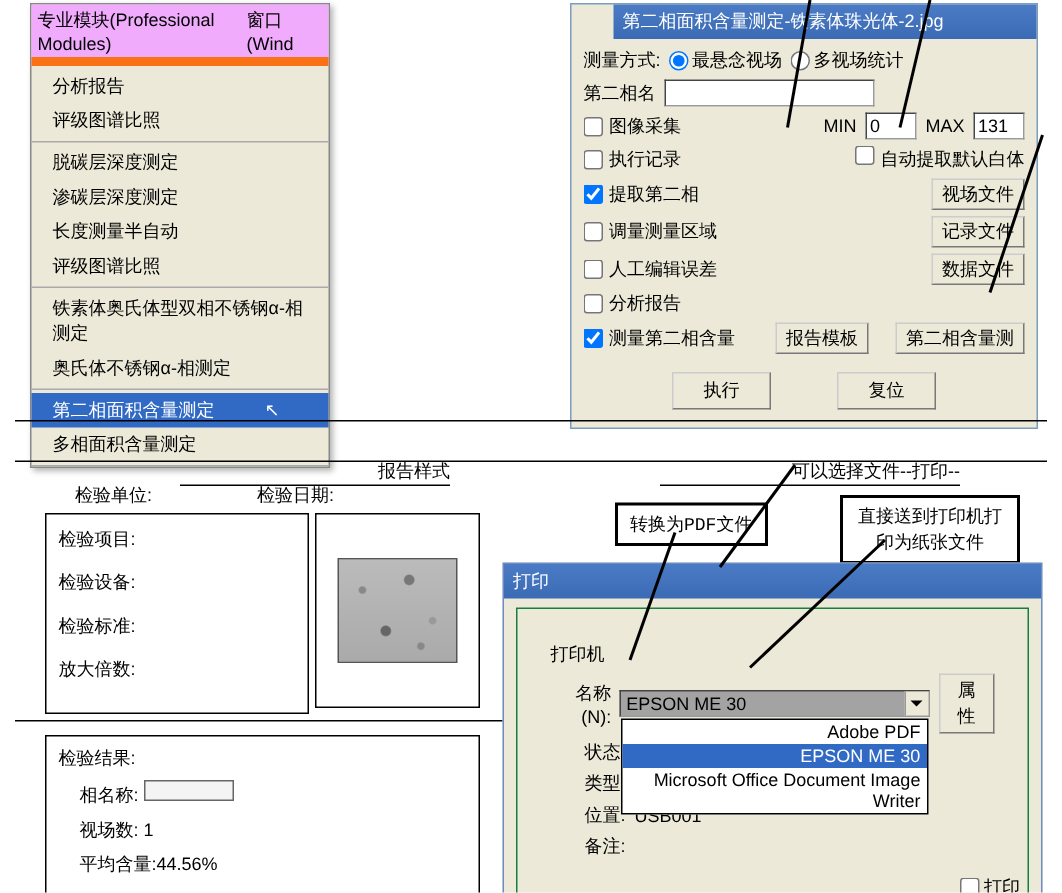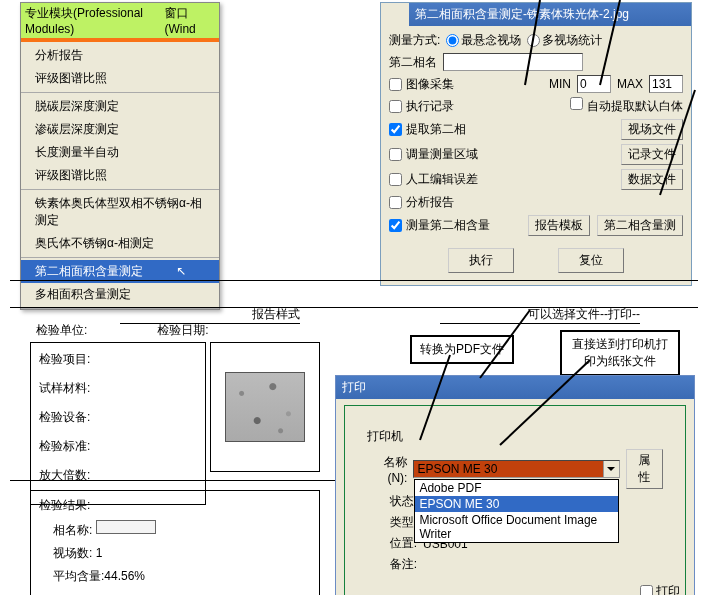--- a/index.html
+++ b/index.html
@@ -1,87 +1,87 @@
 <!DOCTYPE html>
 <html><head>
 <meta charset="utf-8">
 <style>
 * { box-sizing: border-box; margin: 0; padding: 0; font-family: "SimSun", "宋体", sans-serif; font-size: 12px; }
 body { width: 708px; height: 595px; background: #fff; position: relative; }
 
 
 .menu-panel { position: absolute; left: 20px; top: 2px; width: 200px; border: 1px solid #888; background: #ece9d8; box-shadow: 2px 2px 4px rgba(0,0,0,0.3); }
-.menu-header { background: #bef264; padding: 2px 4px; border-bottom: 4px solid #f97316; display: flex; align-items: center; }
+.menu-header { background: #f0abfc; padding: 2px 4px; border-bottom: 6px solid #f97316; display: flex; align-items: center; }
 .menu-header span { margin-right: 8px; }
 .menu-group { border-bottom: 1px solid #aaa; padding: 2px 0; }
 .menu-item { padding: 3px 14px; cursor: default; }
 .menu-item.selected { background: #316ac5; color: #fff; }
 .menu-item.selected .cursor-icon { display: inline-block; }
 .cursor-icon { display: none; margin-left: 30px; }
 
 
 .dialog { position: absolute; left: 380px; top: 2px; width: 312px; border: 1px solid #7b9ebd; background: #ece9d8; }
 .dialog-title { background: linear-gradient(#4a7bc4,#3b6bb4); color: #fff; padding: 3px 6px; font-size: 12px; margin-left: 28px; }
 .dialog-body { padding: 6px 8px; }
 .row { display: flex; align-items: flex-end; margin-bottom: 4px; }
 .row label { margin-right: 6px; }
 .radio-lbl { margin-right: 10px; display: flex; align-items: center; }
 .radio-lbl input { margin-right: 2px; }
 .txt { border: 1px inset #999; background: #fff; height: 18px; padding: 0 2px; }
 .txt.short { width: 34px; }
 .txt.mid { width: 140px; }
 .chk-row { display: flex; align-items: center; margin-bottom: 4px; }
 .chk-row input[type=checkbox] { margin-right: 4px; }
-.btn-small { border: 1px outset #ccc; background: #ece9d8; padding: 1px 6px; margin-left: 7px; font-size: 12px; }
+.btn-small { border: 1px outset #ccc; background: #ece9d8; padding: 1px 6px; margin-left: 18px; font-size: 12px; }
 .dlg-right { margin-left: auto; }
 .btn-row { display: flex; justify-content: center; gap: 44px; padding: 8px 0 6px; }
 .dlg-btn { border: 1px outset #ccc; background: #ece9d8; padding: 3px 20px; }
 .pair-right { display: flex; gap: 6px; align-items: center; margin-left: auto; }
 
 
 .mid-label { position: absolute; border: 1px solid #000; text-align: right; margin-top: 16px; }
 .mid-label.left-lbl { left: 120px; top: 290px; width: 180px; border: none; border-bottom: 1px solid #000; }
 .mid-label.right-lbl { left: 440px; top: 290px; width: 200px; border: none; border-bottom: 1px solid #000; }
 .hr-top { position: absolute; left: 10px; top: 280px; width: 688px; border-top: 1px solid #000; }
 .hr-mid { position: absolute; left: 10px; top: 307px; width: 688px; border-top: 1px solid #000; }
 
 
-.report-hdr { position: absolute; left: 36px; top: 322px; display: flex; justify-content: flex-end; }
+.report-hdr { position: absolute; left: 50px; top: 322px; display: flex; justify-content: flex-end; }
 .rh-item { margin-right: 70px; }
 .report-box { position: absolute; left: 30px; top: 342px; width: 176px; border: 1px solid #000; padding: 8px 8px; }
 .report-box .fld { margin-bottom: 12px; }
 .report-img-box { position: absolute; left: 210px; top: 342px; width: 110px; height: 130px; border: 1px solid #000; display: flex; align-items: center; justify-content: center; }
 .texture { width: 80px; height: 70px; background:
   radial-gradient(circle at 20% 30%, #888 2px, transparent 3px),
   radial-gradient(circle at 60% 20%, #777 3px, transparent 4px),
   radial-gradient(circle at 80% 60%, #999 2px, transparent 3px),
   radial-gradient(circle at 40% 70%, #666 3px, transparent 4px),
   radial-gradient(circle at 70% 85%, #888 2px, transparent 3px),
   linear-gradient(#bbb,#aaa); border: 1px solid #555; }
 .report-result { position: absolute; left: 30px; top: 490px; width: 290px; border: 1px solid #000; padding: 6px 8px 18px; }
 .report-result .rr { margin: 6px 0 4px 14px; }
 .rr-input { display: inline-block; width: 60px; height: 14px; border: 1px solid #666; background: #f4f4f4; }
 
 
 .callout { position: absolute; border: 2px solid #000; background: #fff; padding: 4px 8px; text-align: center; }
-.callout.c1 { left: 410px; top: 335px; }
+.callout.c1 { left: 410px; top: 335px; font-family: Liberation Mono, monospace; }
 .callout.c2 { left: 560px; top: 330px; width: 120px; }
 
 
 .print-dlg { position: absolute; left: 335px; top: 375px; width: 360px; border: 1px solid #6b8cc4; background: #ece9d8; }
 .print-title { background: linear-gradient(#4a7bc4,#3b6bb4); color: #fff; padding: 3px 6px; }
 .print-body { padding: 6px 8px; }
 .print-group { border: 1px solid #15803d; padding: 22px; }
 .pg-row { display: flex; align-items: center; margin-bottom: 4px; }
 .pg-row .lbl { width: 50px; text-align: right; margin-right: 6px; }
-.combo { border: 1px inset #999; background: #c2410c; width: 253px; height: 18px; position: relative; display: flex; align-items: center; padding: 0 3px; }
+.combo { border: 1px inset #999; background: #a3a3a3; width: 253px; height: 18px; position: relative; display: flex; align-items: center; padding: 0 3px; }
 .combo .arrow-btn { position: absolute; right: 0; top: 0; width: 16px; height: 100%; border-left: 1px solid #999; background: #ece9d8; display: flex; align-items: center; justify-content: center; }
 .combo .arrow-btn::after { content: ""; border: 4px solid transparent; border-top-color: #000; margin-top: 4px; }
 .dropdown { position: absolute; left: 0; top: 18px; width: 100%; background: #fff; border: 1px solid #000; z-index: 5; }
-.dd-item { padding: 1px 4px; }
+.dd-item { padding: 1px 4px; text-align: right; }
 .dd-item.sel { background: #316ac5; color: #fff; }
 .props-btn { border: 1px outset #ccc; background: #ece9d8; padding: 2px 8px; margin-left: 6px; }
 .print-chk { position: absolute; right: 14px; bottom: 6px; display: flex; align-items: center; }
 .print-chk input { margin-right: 3px; }
 .hr-bot { position: absolute; left: 10px; top: 480px; width: 340px; border-top: 1px solid #000; }
 
 
 svg.lines { position: absolute; left: 0; top: 0; pointer-events: none; }
 </style>
 </head>
@@ -184,21 +184,20 @@
 <div class="mid-label left-lbl">报告样式</div>
 <div class="mid-label right-lbl">可以选择文件--打印--</div>
 <div class="hr-mid"></div>
 
 <div class="report-hdr">
   <span class="rh-item">检验单位:</span>
   <span class="rh-item">检验日期:</span>
 </div>
 <div class="report-box">
   <div class="fld">检验项目:</div>
-  <div class="fld">试样材料:</div>
   <div class="fld">检验设备:</div>
   <div class="fld">检验标准:</div>
   <div class="fld">放大倍数:</div>
 </div>
 <div class="report-img-box">
   <div class="texture"></div>
 </div>
 <div class="hr-bot"></div>
 <div class="report-result">
   <div>检验结果:</div>

